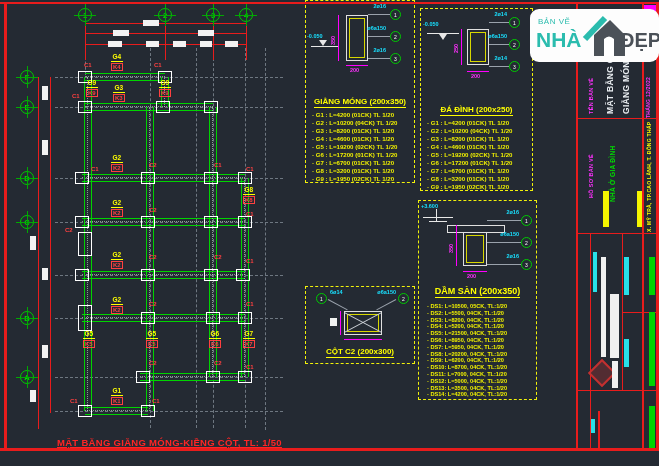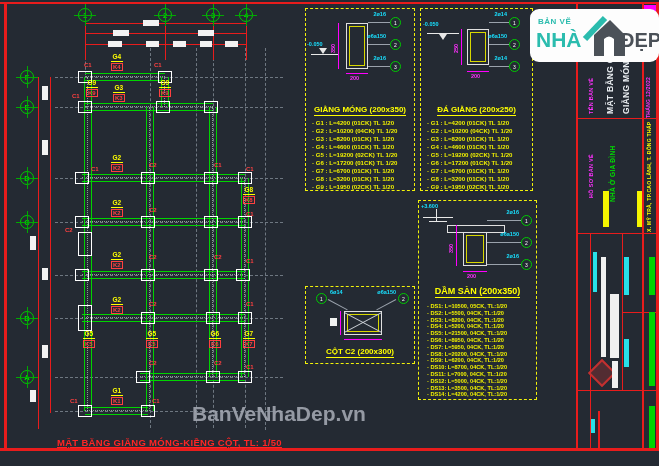--- a/index.html
+++ b/index.html
@@ -50,21 +50,21 @@
   .tri{position:absolute;width:0;height:0;border-left:4px solid transparent;border-right:4px solid transparent;
        border-top:6px solid #e8e8e8;z-index:2;}
   .cross{position:absolute;height:1.2px;background:#cfd4da;z-index:3;transform-origin:center center;}
   .wmark{position:absolute;font-weight:bold;color:rgba(165,170,180,.88);z-index:20;white-space:nowrap;}
   
   .fr{position:absolute;background:#e81c1c;z-index:7;}
   .vtext{position:absolute;writing-mode:vertical-rl;transform:rotate(180deg);z-index:8;white-space:nowrap;
          font-weight:bold;letter-spacing:.3px;}
   .bar{position:absolute;z-index:8;}
   .logo{position:absolute;left:530px;top:9px;width:129px;height:53px;background:#fdfdfd;border-radius:9px;z-index:30;}
-  .logo-banve{position:absolute;left:8px;top:8px;font-size:8px;font-weight:bold;color:#2bbcae;letter-spacing:.5px;}
+  .logo-banve{position:absolute;left:8px;top:8px;font-size:8px;font-weight:normal;color:#2bbcae;letter-spacing:.5px;}
   .logo-nha{position:absolute;left:6px;top:19px;font-size:21px;font-weight:bold;color:#2bbcae;}
   .logo-dep{position:absolute;left:90px;top:20px;font-size:20px;font-weight:bold;color:#4b5158;}
   .stamp{position:absolute;left:592px;top:363px;width:16px;height:16px;border:2px solid #c23030;
          transform:rotate(45deg);background:rgba(190,50,50,.3);z-index:8;}
 </style>
 </head>
 <body>
 
 <div class="canvas">
 
@@ -235,21 +235,21 @@
       <div class="clab" style="left: 149px; top: 301px;">C2</div>
       <div class="clab" style="left: 246px; top: 301px;">C1</div>
       <div class="clab" style="left: 149px; top: 360px;">C2</div>
       <div class="clab" style="left: 214px; top: 360px;">C2</div>
       <div class="clab" style="left: 246px; top: 364px;">C1</div>
       <div class="clab" style="left: 70px; top: 398px;">C1</div>
       <div class="clab" style="left: 152px; top: 398px;">C1</div>
     </div>
   <div class="plan-title">MẶT BẰNG GIẰNG MÓNG-KIỀNG CỘT, TL: 1/50</div>
 
-  <div class="dbox" style="left:305px;top:8px;width:110px;height:183px;">
+  <div class="dbox" style="left:305px;top:0;width:110px;height:183px;">
     <div class="skrect" style="left:40px;top:14px;width:22px;height:46px;"></div>
     <div class="skin" style="left:43px;top:17px;width:16px;height:40px;"></div>
     <div class="lead" style="left:62px;top:13px;width:22px;"></div>
     <div class="lead" style="left:62px;top:35px;width:22px;"></div>
     <div class="lead" style="left:62px;top:57px;width:22px;"></div>
     <div class="cc" style="left:84px;top:8px;">1</div>
     <div class="cc" style="left:84px;top:30px;">2</div>
     <div class="cc" style="left:84px;top:52px;">3</div>
     <div class="cylab" style="left:50px;top:2px;width:30px;text-align:right;">2ø16</div>
     <div class="cylab" style="left:46px;top:24px;width:34px;text-align:right;">ø6a150</div>
@@ -287,21 +287,21 @@
     <div class="lead" style="left:68px;top:35px;width:20px;"></div>
     <div class="lead" style="left:68px;top:57px;width:20px;"></div>
     <div class="cc" style="left:88px;top:8px;">1</div>
     <div class="cc" style="left:88px;top:30px;">2</div>
     <div class="cc" style="left:88px;top:52px;">3</div>
     <div class="cylab" style="left:54px;top:2px;width:32px;text-align:right;">2ø14</div>
     <div class="cylab" style="left:50px;top:24px;width:36px;text-align:right;">ø6a150</div>
     <div class="cylab" style="left:54px;top:46px;width:32px;text-align:right;">2ø14</div>
     <div class="mgh" style="left:46px;top:62px;width:22px;"></div>
     <div class="mglab" style="left:50px;top:64px;">200</div>
-    <div class="dtitle" style="top:96px;"><span>ĐÁ GIẰNG (200x250)</span></div>
+    <div class="dtitle" style="top:96px;"><span>ĐÁ ĐÌNH (200x250)</span></div>
     <div class="dlist" style="left:6px;top:110px;">
         <div class="ditem">- G1 : L=4200 (01CK) TL 1/20</div>
         <div class="ditem">- G2 : L=10200 (04CK) TL 1/20</div>
         <div class="ditem">- G3 : L=8200 (01CK) TL 1/20</div>
         <div class="ditem">- G4 : L=4600 (01CK) TL 1/20</div>
         <div class="ditem">- G5 : L=19200 (02CK) TL 1/20</div>
         <div class="ditem">- G6 : L=17200 (01CK) TL 1/20</div>
         <div class="ditem">- G7 : L=6700 (01CK) TL 1/20</div>
         <div class="ditem">- G8 : L=3200 (01CK) TL 1/20</div>
         <div class="ditem">- G9 : L=1950 (02CK) TL 1/20</div>
@@ -384,21 +384,20 @@
   <div class="vtext" style="left:621px;top:8px;height:106px;font-size:8.5px;color:#e8ecf0;">GIẰNG MÓNG-CỘT</div>
   <div class="bar" style="left:644px;top:5px;width:12px;height:32px;background:#ff00ff;">
     <div class="vtext" style="left:3px;top:2px;height:28px;font-size:5px;color:#2a062a;">12/14</div>
   </div>
   <div class="vtext" style="left:645px;top:72px;height:46px;font-size:5px;color:#ff30ff;">THÁNG 12/2022</div>
   <div class="vtext" style="left:588px;top:132px;height:66px;font-size:5.5px;color:#ff30ff;">HỒ SƠ BẢN VẼ</div>
   <div class="vtext" style="left:609px;top:128px;height:74px;font-size:6.5px;color:#00dd00;">NHÀ Ở GIA ĐÌNH</div>
   <div class="vtext" style="left:646px;top:118px;height:114px;font-size:5px;color:#ffff00;">X. MỸ TRÀ, TP.CAO LÃNH, T. ĐỒNG THÁP</div>
   <div class="stamp"></div>
 
-  <div class="wmark" style="left:192px;top:402px;font-size:21px;">BanVeNhaDep.vn</div>
 
   <div class="logo">
     <div class="logo-banve">BẢN VẼ</div>
     <div class="logo-nha">NHÀ</div>
     <svg style="position:absolute;left:52px;top:2px;" width="46" height="50" viewBox="0 0 46 50">
       <path d="M3 28 L23 7" stroke="#2bbcae" stroke-width="6" fill="none"></path>
       <path d="M12 24 L28 9 L43 24 L43 45 L12 45 Z" fill="#4b5158"></path>
       <path d="M22 45 L22 28 Q27 23 32 28 L32 45 Z" fill="#ffffff"></path>
     </svg>
     <div class="logo-dep">ĐẸP</div>

